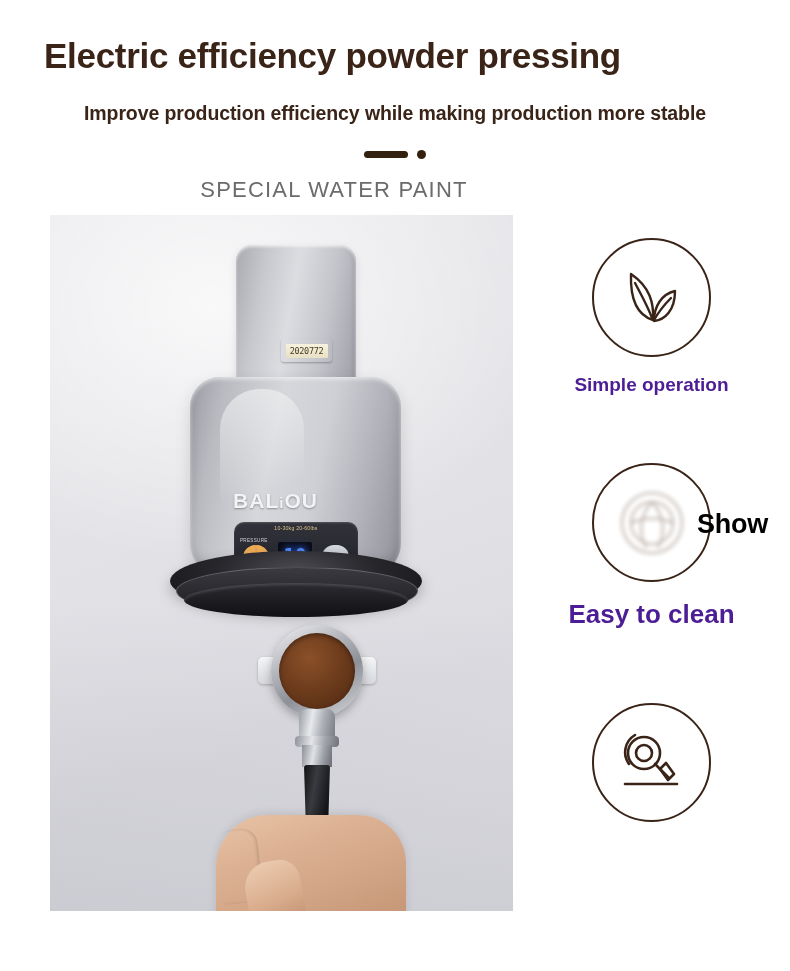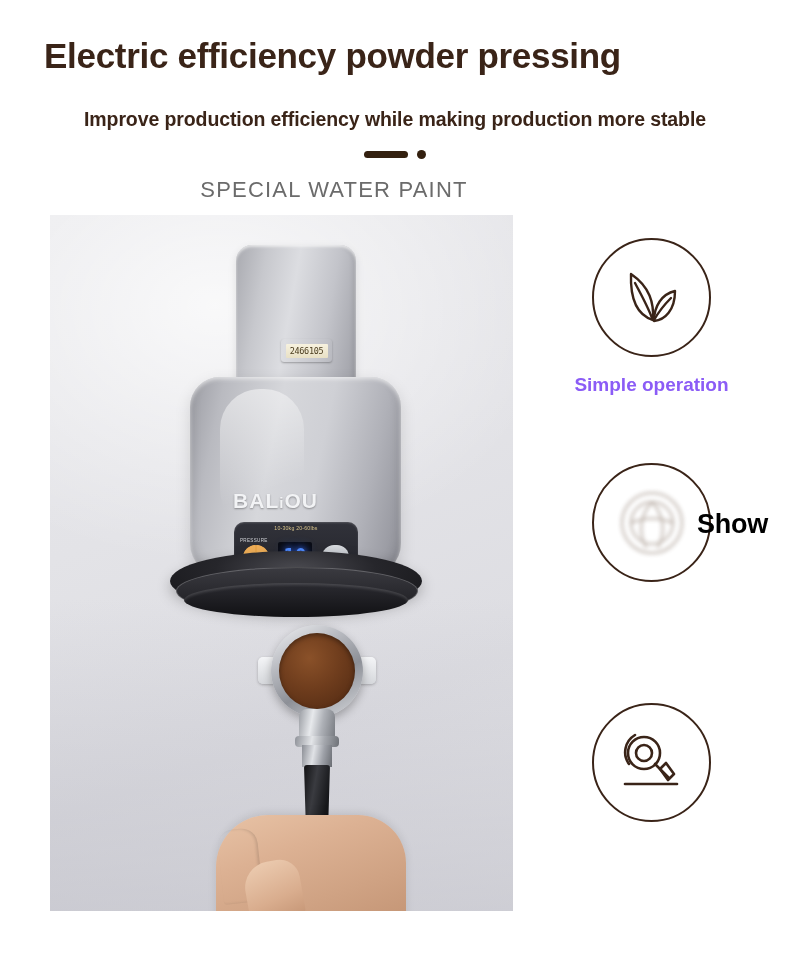--- a/index.html
+++ b/index.html
@@ -27,21 +27,21 @@
     top: 36px;
     left: 44px;
     font-size: 35px;
     font-weight: bold;
     color: #3a2418;
     letter-spacing: -0.3px;
     white-space: nowrap;
   }
   .sub-title {
     position: absolute;
-    top: 108px;
+    top: 102px;
     left: 0;
     width: 790px;
     text-align: center;
     font-size: 19.5px;
     font-weight: bold;
     color: #3a2418;
     letter-spacing: -0.1px;
     white-space: nowrap;
   }
   .divider {
@@ -429,21 +429,21 @@
     border: 2.5px solid #3a2418;
     display: flex;
     align-items: center;
     justify-content: center;
     box-sizing: border-box;
   }
   .feature-label {
     margin-top: 16px;
     font-size: 19px;
     font-weight: bold;
-    color: #8b5cf6;
+    color: #4c1d95;
     line-height: 1.25;
     white-space: pre-line;
   }
   .feature-label.big { font-size: 26px; }
 
   
   #feature-1 { top: 23px; left: 0; }
   
   #feature-2 { top: 248px; left: 0; }
   #feature-2 .feature-icon {
@@ -486,21 +486,21 @@
   </div>
   <div class="paint-title">SPECIAL WATER PAINT</div>
 </div>
 
 <div class="photo">
   <div class="photo-bg-sheen"></div>
   <div class="photo-bg-shadow"></div>
 
   <div class="machine-neck"></div>
   <div class="serial-plate">
-    <div class="serial-inner">2466105</div>
+    <div class="serial-inner">2020772</div>
   </div>
 
   <div class="machine-body">
     <div class="body-highlight"></div>
 
     <div class="brand-logo">
       <span>BAL</span><span class="small">i</span><span>OU</span>
     </div>
 
     <div class="control-panel">
@@ -560,20 +560,21 @@
     <div class="feature-icon">
       <svg class="blur-inner" width="92" height="92" viewBox="0 0 92 92" fill="none" stroke="#6b5342" stroke-width="2" stroke-linecap="round">
         <circle cx="46" cy="46" r="30"></circle>
         <circle cx="46" cy="46" r="21"></circle>
         <path d="M46 25 C34 38, 32 56, 40 70"></path>
         <path d="M46 25 C58 38, 60 56, 52 70"></path>
         <path d="M25 46 C38 40, 54 40, 67 46"></path>
       </svg>
       <div class="show-overlay">Show</div>
     </div>
+    <div class="feature-label big">Easy to clean</div>
   </div>
 
   <div class="feature" id="feature-3">
     <div class="feature-icon">
       <svg width="78" height="78" viewBox="0 0 78 78" fill="none" stroke="#3a2418" stroke-width="2.6" stroke-linecap="round" stroke-linejoin="round">
         <circle cx="31" cy="29" r="16"></circle>
         <circle cx="31" cy="29" r="8"></circle>
         <path d="M22 11 A20 20 0 0 0 16 40"></path>
         <path d="M42 40 L56 54"></path>
         <path d="M47 45 L53 39 L61 50 L55 56 Z"></path>

